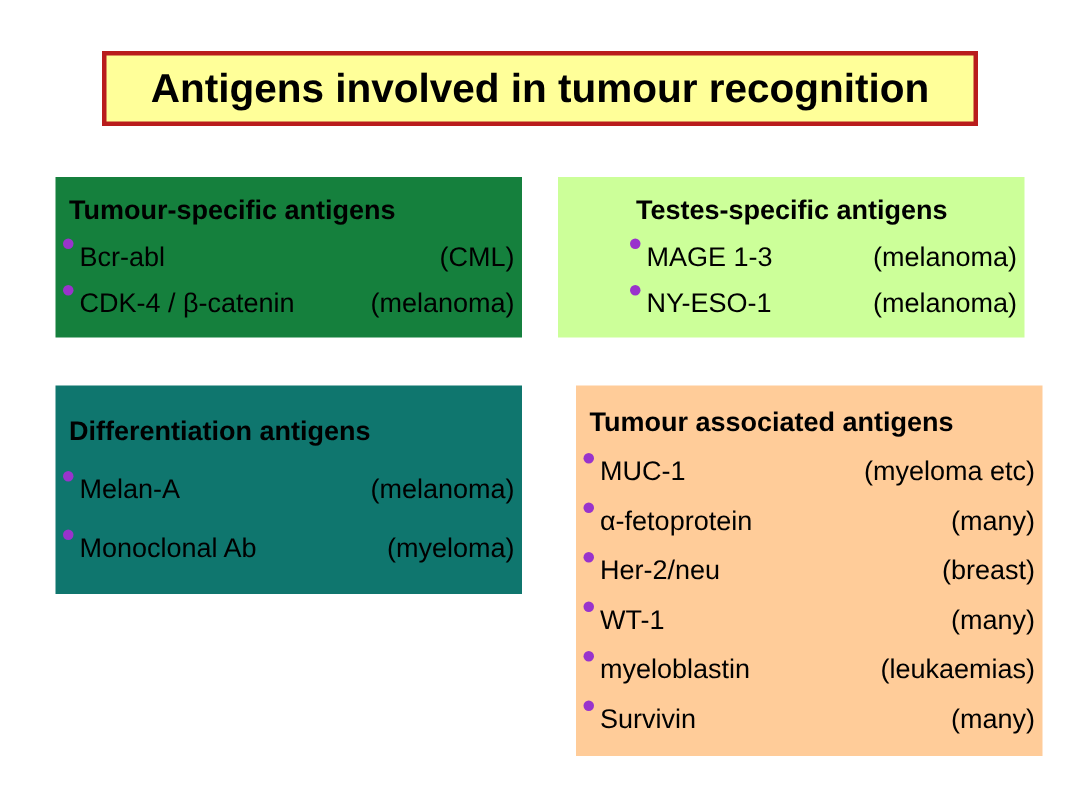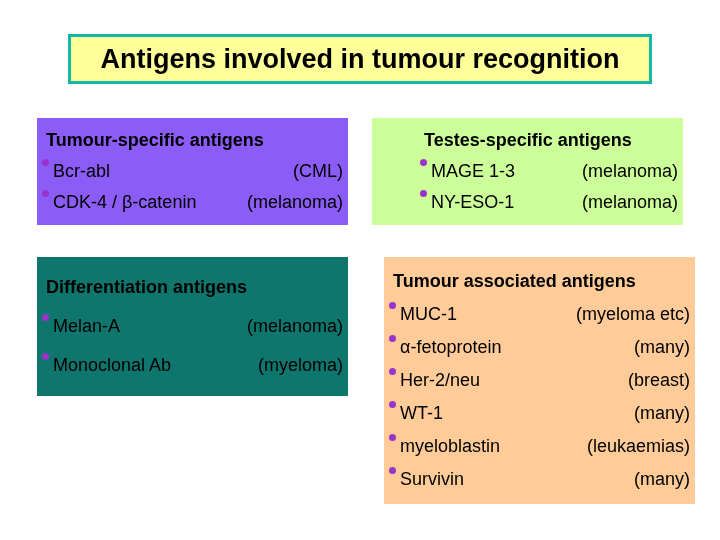--- a/index.html
+++ b/index.html
@@ -12,40 +12,40 @@
     color: #000000;
     overflow: hidden;
   }
   .title-box {
     position: absolute;
     left: 68px;
     top: 34px;
     width: 578px;
     height: 44px;
     background: #FFFF99;
-    border: 3px solid #14b8a6;
+    border: 3px solid #b91c1c;
     display: flex;
     align-items: center;
     justify-content: center;
   }
   .title-text {
     font-size: 27px;
     font-weight: bold;
     letter-spacing: 0px;
     white-space: nowrap;
   }
   .box {
     position: absolute;
     box-sizing: border-box;
     display: flex;
     flex-direction: column;
     justify-content: space-evenly;
     padding: 2px 5px 2px 5px;
   }
-  .box-pink  { left: 37px;  top: 118px; width: 311px; height: 107px; background: #8b5cf6; }
+  .box-pink  { left: 37px;  top: 118px; width: 311px; height: 107px; background: #15803d; }
   .box-lime  { left: 372px; top: 118px; width: 311px; height: 107px; background: #CCFF99; padding-left: 48px; }
   .box-mint  { left: 37px;  top: 257px; width: 311px; height: 139px; background: #0f766e; }
   .box-peach { left: 384px; top: 257px; width: 311px; height: 247px; background: #FFCC99; }
   .box-header {
     font-size: 18px;
     font-weight: bold;
     margin-left: 4px;
     white-space: nowrap;
   }
   .item {

